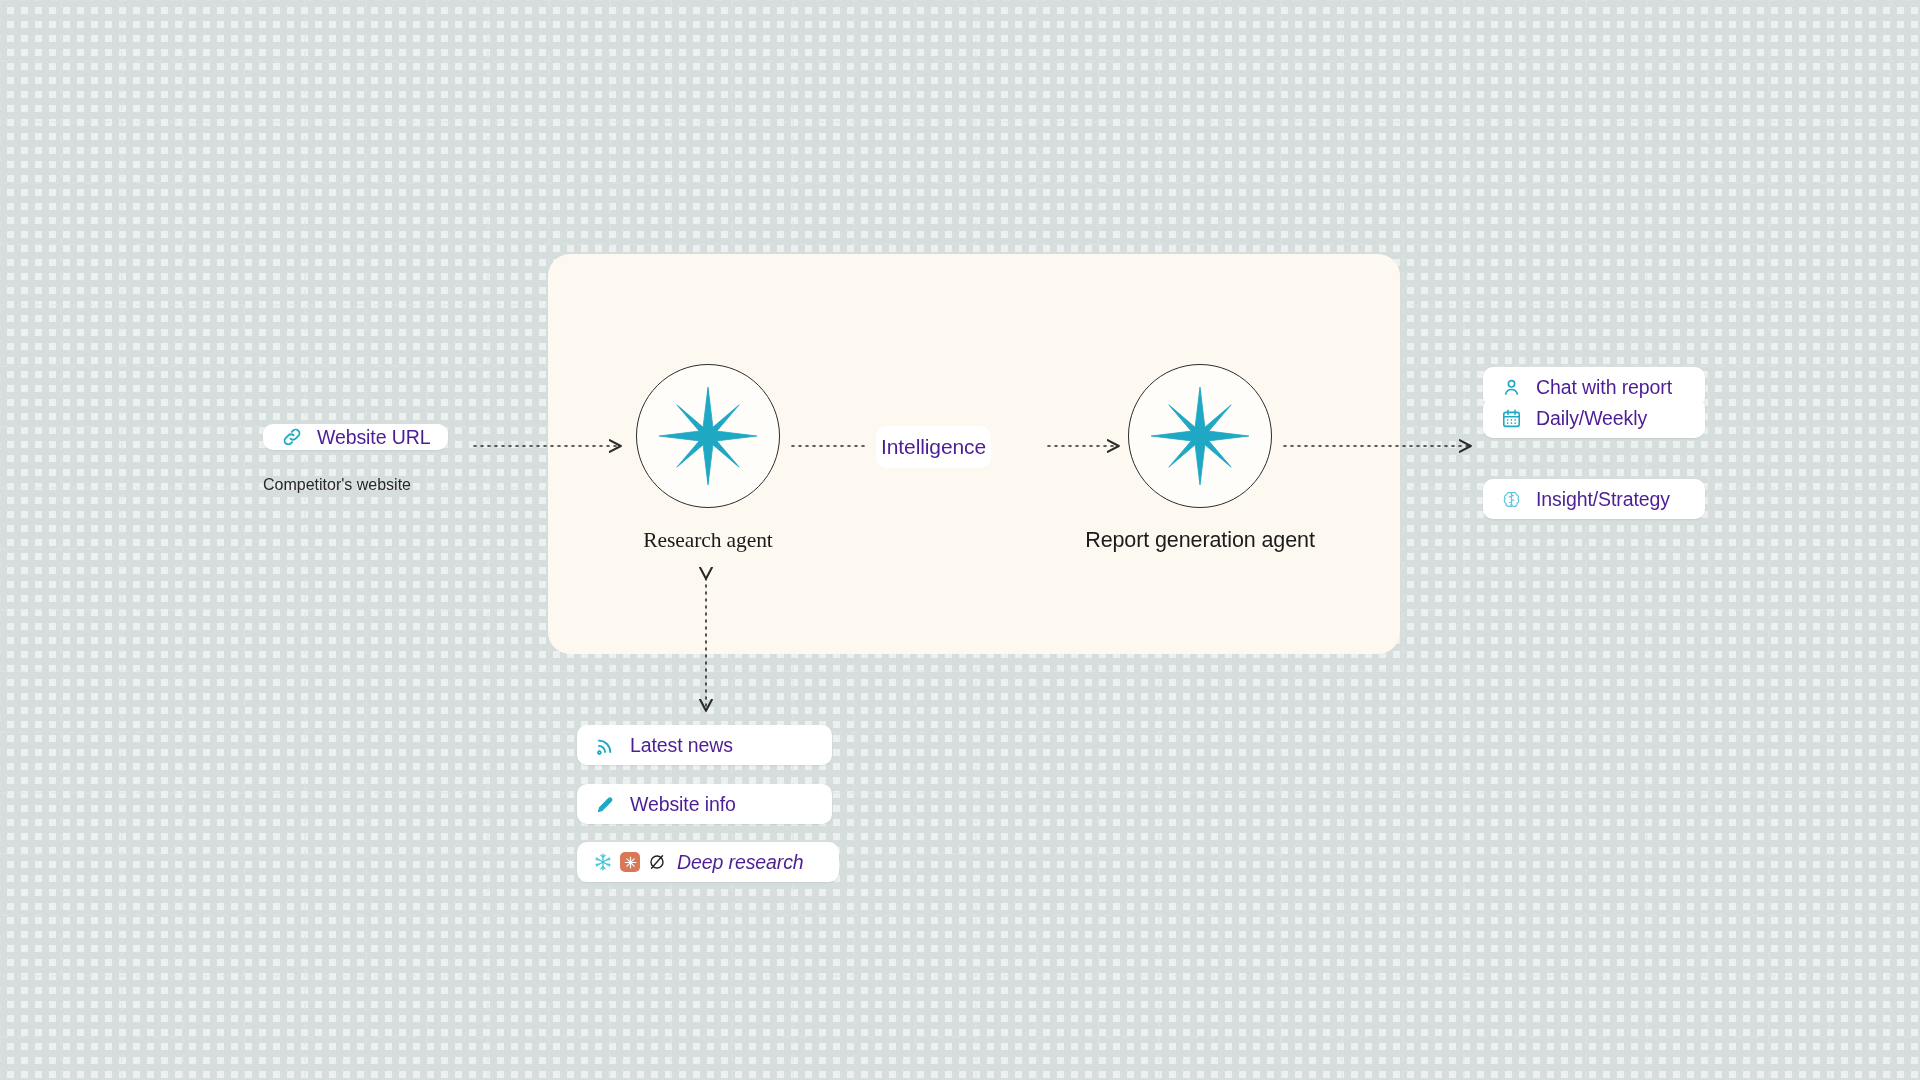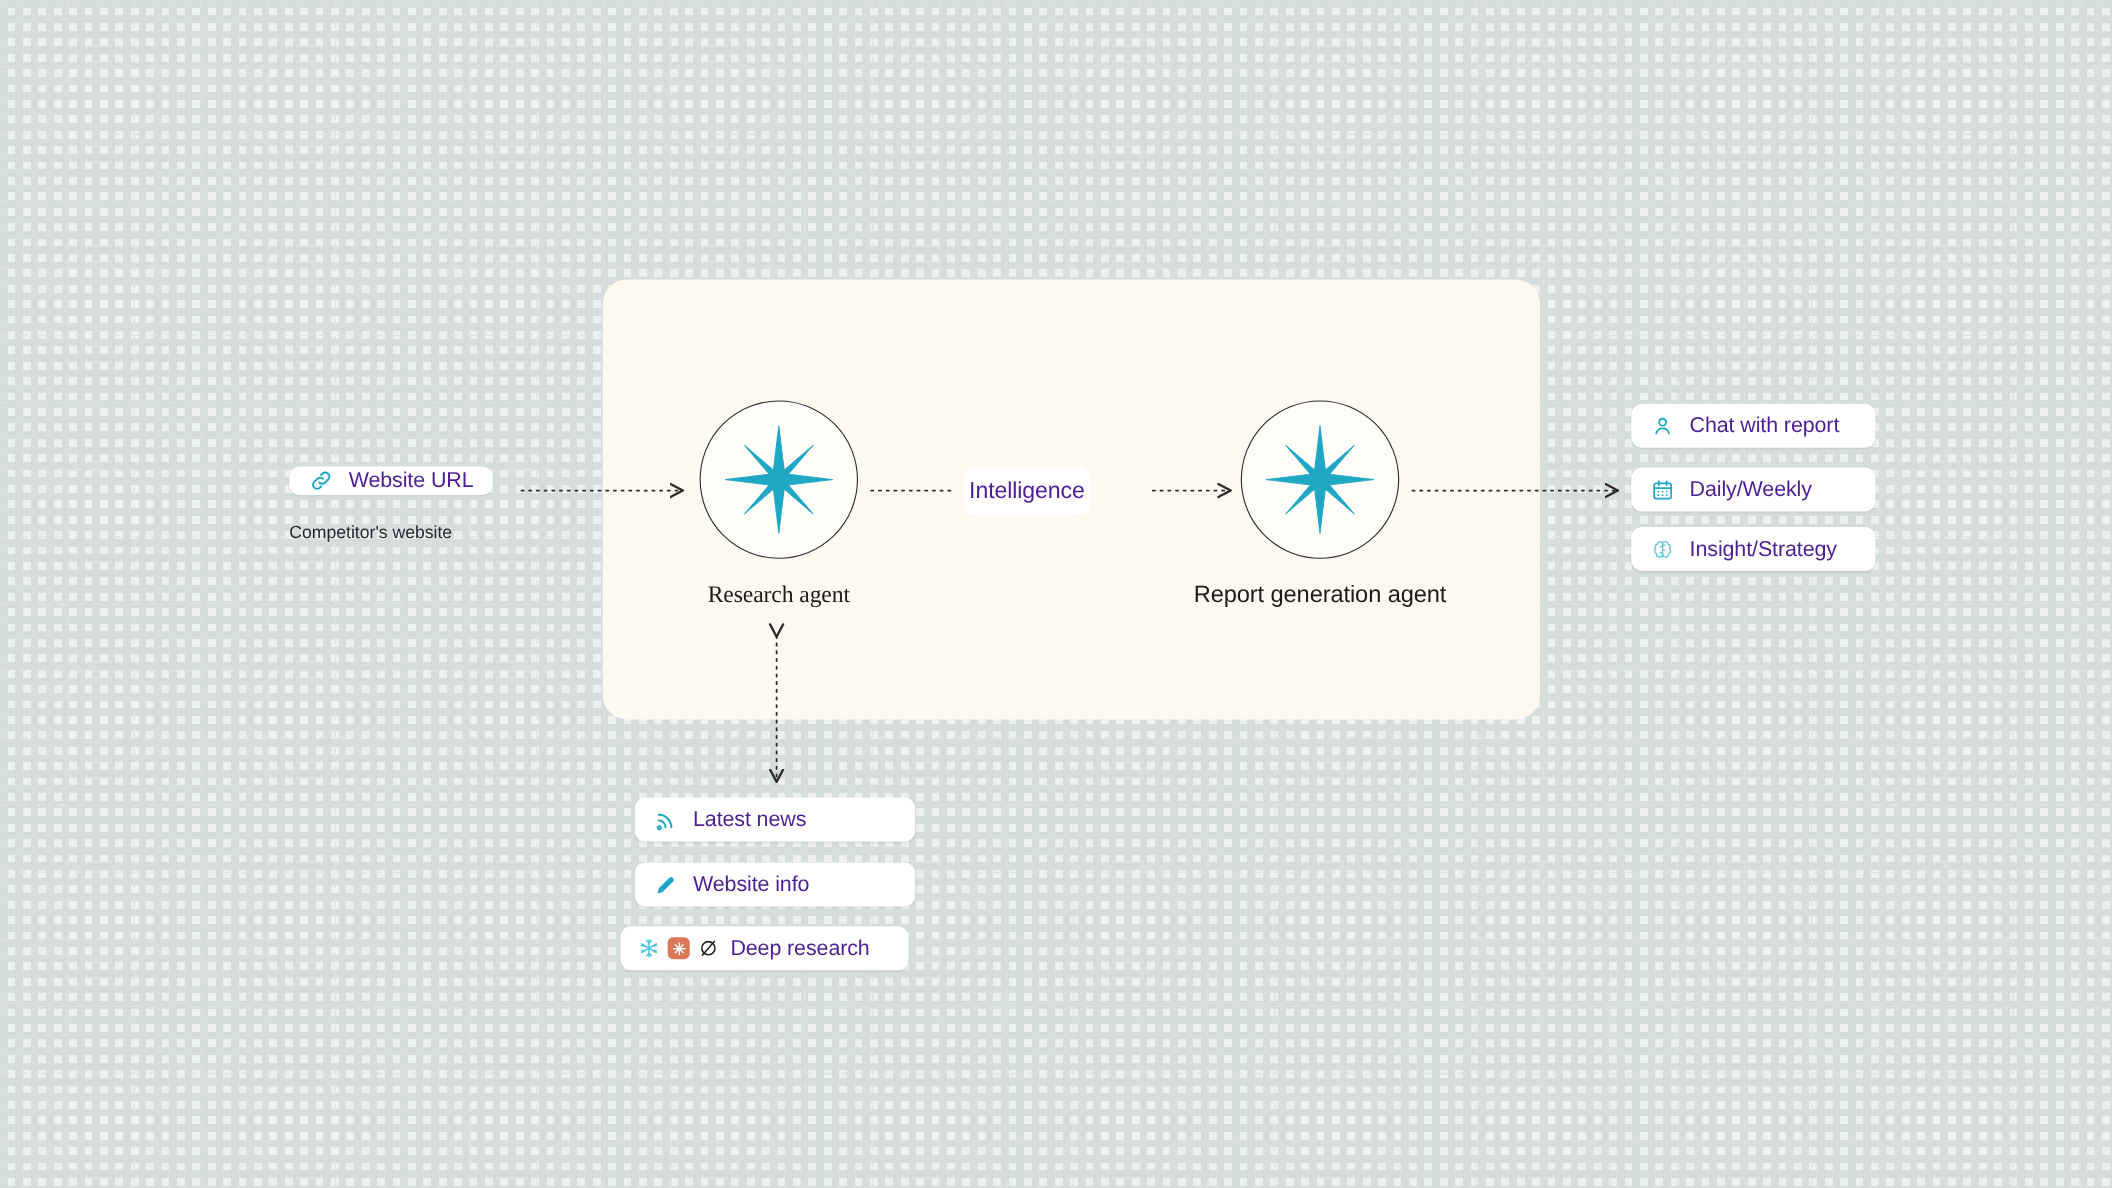--- a/index.html
+++ b/index.html
@@ -116,26 +116,26 @@
   }
 
   #chip-intelligence {
     left: 876px; top: 426px; height: 42px;
     padding: 0 5px;
     box-shadow: none;
   }
   #chip-intelligence .chip-label { font-size: 21px; }
 
   #chip-chat     { left: 1483px; top: 367px; width: 222px; }
-  #chip-daily    { left: 1483px; top: 425px; width: 222px; }
+  #chip-daily    { left: 1483px; top: 398px; width: 222px; }
   #chip-insight  { left: 1483px; top: 479px; width: 222px; }
 
   #chip-news     { left: 577px; top: 725px; width: 255px; }
   #chip-info     { left: 577px; top: 784px; width: 255px; }
-  #chip-deep     { left: 564px; top: 842px; width: 262px; }
+  #chip-deep     { left: 577px; top: 842px; width: 262px; font-style: italic; }
   #chip-deep { gap: 10px; padding-left: 16px; }
 
   svg { display: block; }
 
   .arrow-layer {
     position: absolute;
     inset: 0;
     pointer-events: none;
   }
 </style>

